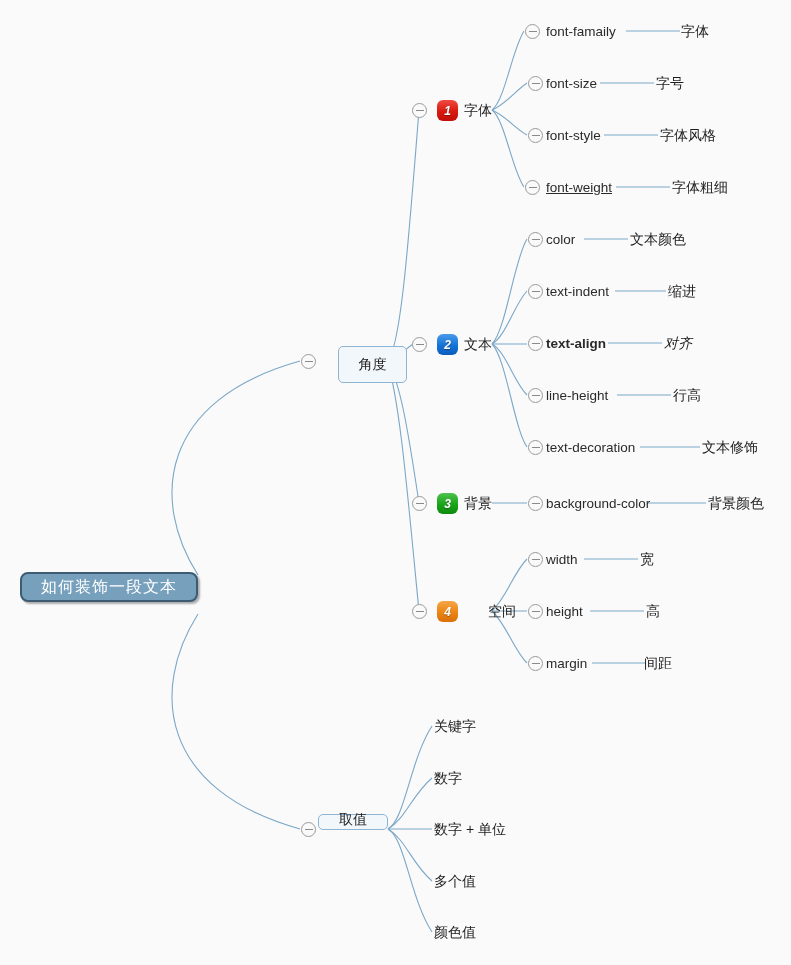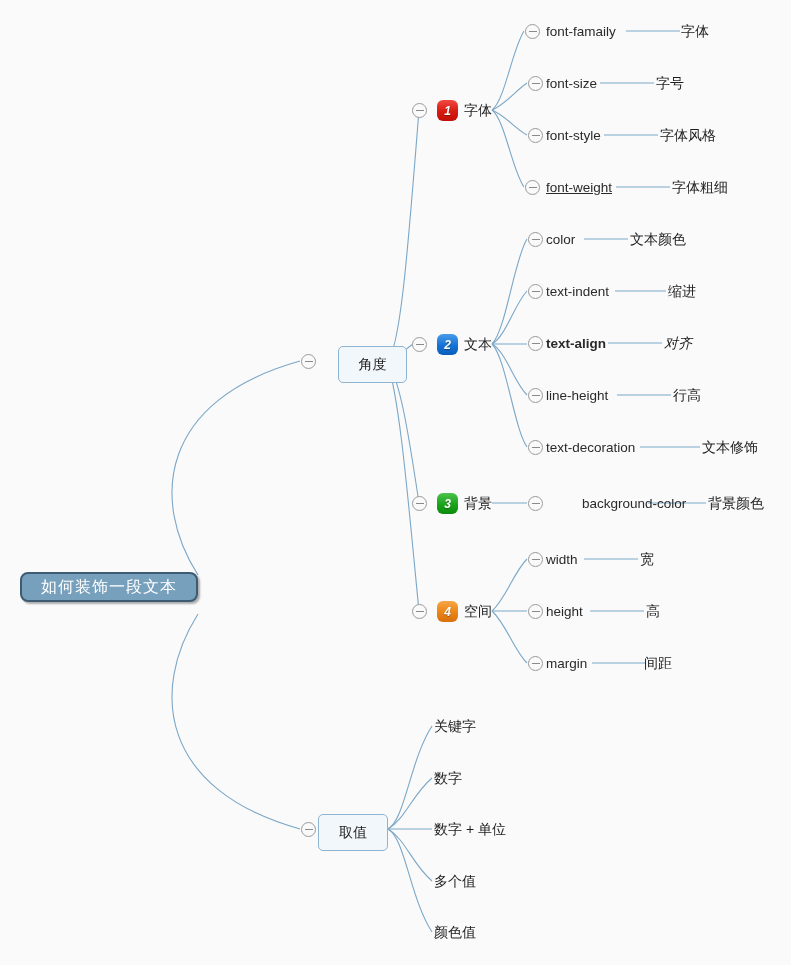--- a/index.html
+++ b/index.html
@@ -216,41 +216,41 @@
 
   <div class="toggle" style="left:528px; top:440px;"></div>
   <div class="txt prop" style="left:546px; top:441px;">text-decoration</div>
   <div class="txt cn" style="left:702px; top:440px;">文本修饰</div>
 
   <div class="toggle" style="left:412px; top:496px;"></div>
   <div class="badge b3" style="left:437px; top:493px;">3</div>
   <div class="txt cat" style="left:464px; top:496px;text-align:right;">背景</div>
 
   <div class="toggle" style="left:528px; top:496px;"></div>
-  <div class="txt prop" style="left:546px; top:497px;margin-left:36px;">background-color</div>
+  <div class="txt prop" style="left:546px; top:497px;">background-color</div>
   <div class="txt cn" style="left:708px; top:496px;">背景颜色</div>
 
   <div class="toggle" style="left:412px; top:604px;"></div>
   <div class="badge b4" style="left:437px; top:601px;">4</div>
-  <div class="txt cat" style="left:464px; top:604px;">空间</div>
+  <div class="txt cat" style="left:488px; top:604px;">空间</div>
 
   <div class="toggle" style="left:528px; top:552px;"></div>
   <div class="txt prop" style="left:546px; top:553px;">width</div>
   <div class="txt cn" style="left:640px; top:552px;">宽</div>
 
   <div class="toggle" style="left:528px; top:604px;"></div>
   <div class="txt prop" style="left:546px; top:605px;">height</div>
   <div class="txt cn" style="left:646px; top:604px;">高</div>
 
   <div class="toggle" style="left:528px; top:656px;"></div>
   <div class="txt prop" style="left:546px; top:657px;">margin</div>
   <div class="txt cn" style="left:644px; top:656px;">间距</div>
 
   <div class="toggle" style="left:301px; top:822px;"></div>
-  <div class="box-node" style="left:318px; top:814px; width:70px; height:37px;">
+  <div class="box-node" style="left:318px; top:814px; width:70px; height:16px;align-items:flex-end;">
     <span>取值</span>
   </div>
 
   <div class="txt value" style="left:434px; top:719px;">关键字</div>
   <div class="txt value" style="left:434px; top:771px;">数字</div>
   <div class="txt value" style="left:434px; top:822px;">数字 + 单位</div>
   <div class="txt value" style="left:434px; top:874px;">多个值</div>
   <div class="txt value" style="left:434px; top:925px;">颜色值</div>
 
 </div>

